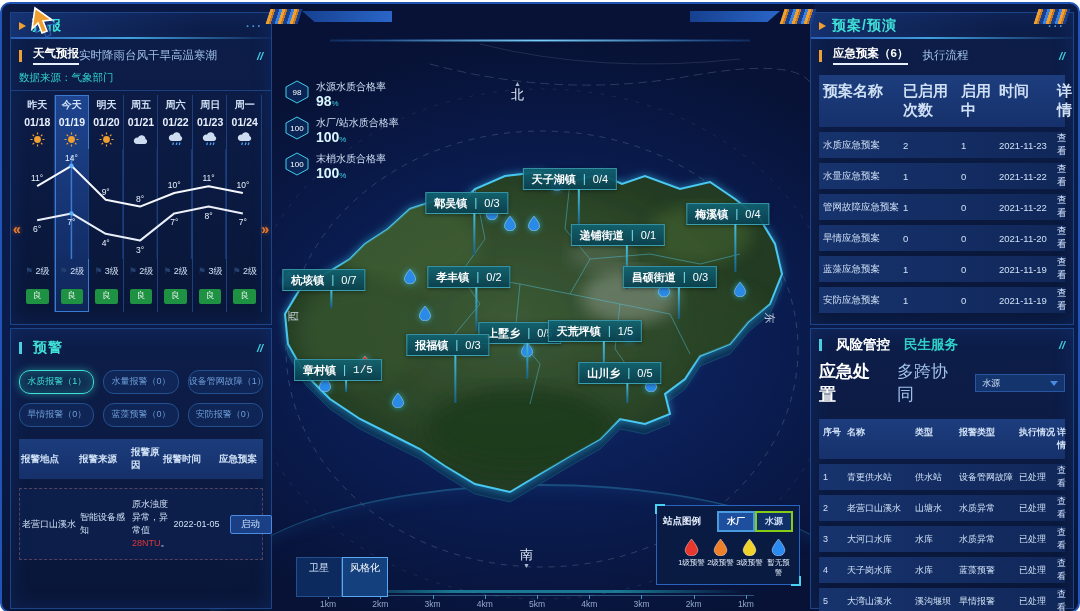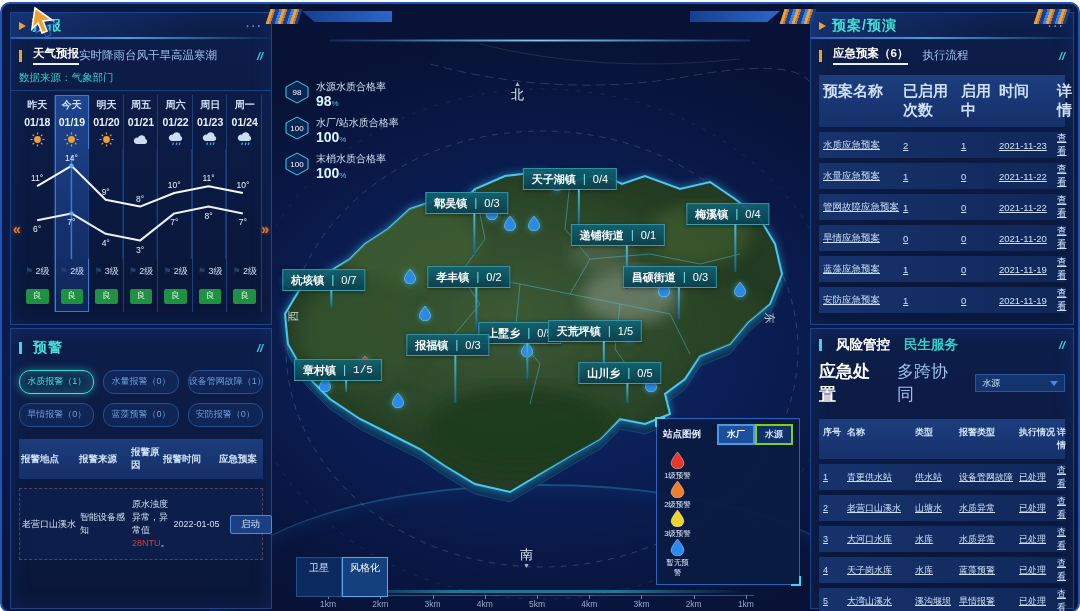--- a/index.html
+++ b/index.html
@@ -47,21 +47,21 @@
   .wt-head,.wt-row{display:grid;grid-template-columns:58px 52px 1fr 56px 42px;align-items:center;}
   .wt-head{font-size:9.5px;font-weight:bold;color:#cfe0f5;background:linear-gradient(180deg,#1c3c7c,#15306a);padding:7px 2px;}
   .wt-row{font-size:9px;color:#cfe0f5;border:1px dashed rgba(160,100,115,.5);margin-top:9px;padding:9px 2px;background:rgba(16,38,88,.45);}
   .red{color:#e03636;}
   .start-btn{width:42px;height:19px;border:1px solid #4a8ae0;background:#1a3f85;color:#cfe4ff;font-size:9.5px;border-radius:2px;cursor:pointer;
         font-family:inherit;padding:0;}
   
   .tbl{margin:6px 8px 0;}
   .tbl-head{display:grid;font-size:15px;font-weight:bold;color:#cfe0f5;background:linear-gradient(180deg,#1d3d7e,#16316b);padding:7px 4px;}
   .tbl-row{display:grid;align-items:center;height:26px;background:linear-gradient(90deg,#17336d,#102759);margin-top:5px;
-        font-size:9.5px;color:#cfe0f5;padding:0 4px;text-decoration:underline;}
+        font-size:9.5px;color:#cfe0f5;padding:0 4px;}
   .g-plans{grid-template-columns:80px 58px 38px 58px 1fr;}
   .g-risk{grid-template-columns:24px 68px 44px 60px 38px 1fr;font-size:9px;}
   .link{color:#d8e6ff;cursor:pointer;}
   .risk-tabs{display:flex;gap:14px;align-items:center;padding:7px 8px 2px;}
   .rtab{font-size:13.5px;font-weight:bold;color:#2fd0c8;cursor:pointer;}
   .rtab.active{color:#ffffff;}
   .subtab-row{display:flex;align-items:center;gap:14px;padding:4px 8px 7px;}
   .stab{color:#9fc0e8;font-size:17px;cursor:pointer;}
   .stab.active{color:#fff;font-weight:bold;}
   .dropdown{margin-left:auto;width:94px;height:18px;background:#14346e;border:1px solid #2a55a0;display:flex;align-items:center;
@@ -97,21 +97,21 @@
   
   .legend{position:absolute;right:14px;bottom:26px;width:130px;background:rgba(10,28,66,.94);border:1px solid #2a62c0;
         padding:5px 6px 6px;z-index:8;}
   .legend::before,.legend::after{content:"";position:absolute;width:8px;height:8px;border:2px solid #4ad0f0;}
   .legend::before{left:-2px;top:-2px;border-right:none;border-bottom:none;}
   .legend::after{right:-2px;bottom:-2px;border-left:none;border-top:none;}
   .lg-head{display:flex;align-items:center;font-size:9.5px;color:#e8f0ff;font-weight:bold;}
   .lg-tabs{margin-left:auto;display:flex;}
   .lg-tab{font-size:9px;color:#cfe0f5;padding:2px 8px;border:2px solid #84cc16;background:#10306a;cursor:pointer;}
   .lg-tab.active{background:#1d4f9e;color:#fff;border-color:#4a9ae0;}
-  .lg-items{display:flex;justify-content:flex-end;margin-top:7px;flex-direction:column;}
+  .lg-items{display:flex;justify-content:flex-end;margin-top:7px;}
   .lg-item{text-align:center;font-size:7.5px;color:#e8f0ff;width:29px;}
   
   .modes{position:absolute;left:26px;bottom:14px;display:flex;z-index:8;}
   .mode{width:46px;height:40px;line-height:20px;text-align:center;font-size:10px;color:#cfe0f5;background:#0d2a5e;
         border:1px solid #24508f;cursor:pointer;box-sizing:border-box;}
   .mode.active{border-color:#5aa8f0;background:#15407e;color:#fff;}
   .scaleband{position:absolute;left:60px;right:70px;bottom:18px;height:3px;z-index:3;
         background:linear-gradient(90deg,transparent,rgba(40,200,216,.55) 30%,rgba(40,200,216,.55) 70%,transparent);}
   .scale{position:absolute;left:50px;right:60px;bottom:0;height:15px;display:flex;justify-content:space-between;z-index:3;
         border-top:1px solid rgba(90,160,200,.45);}

